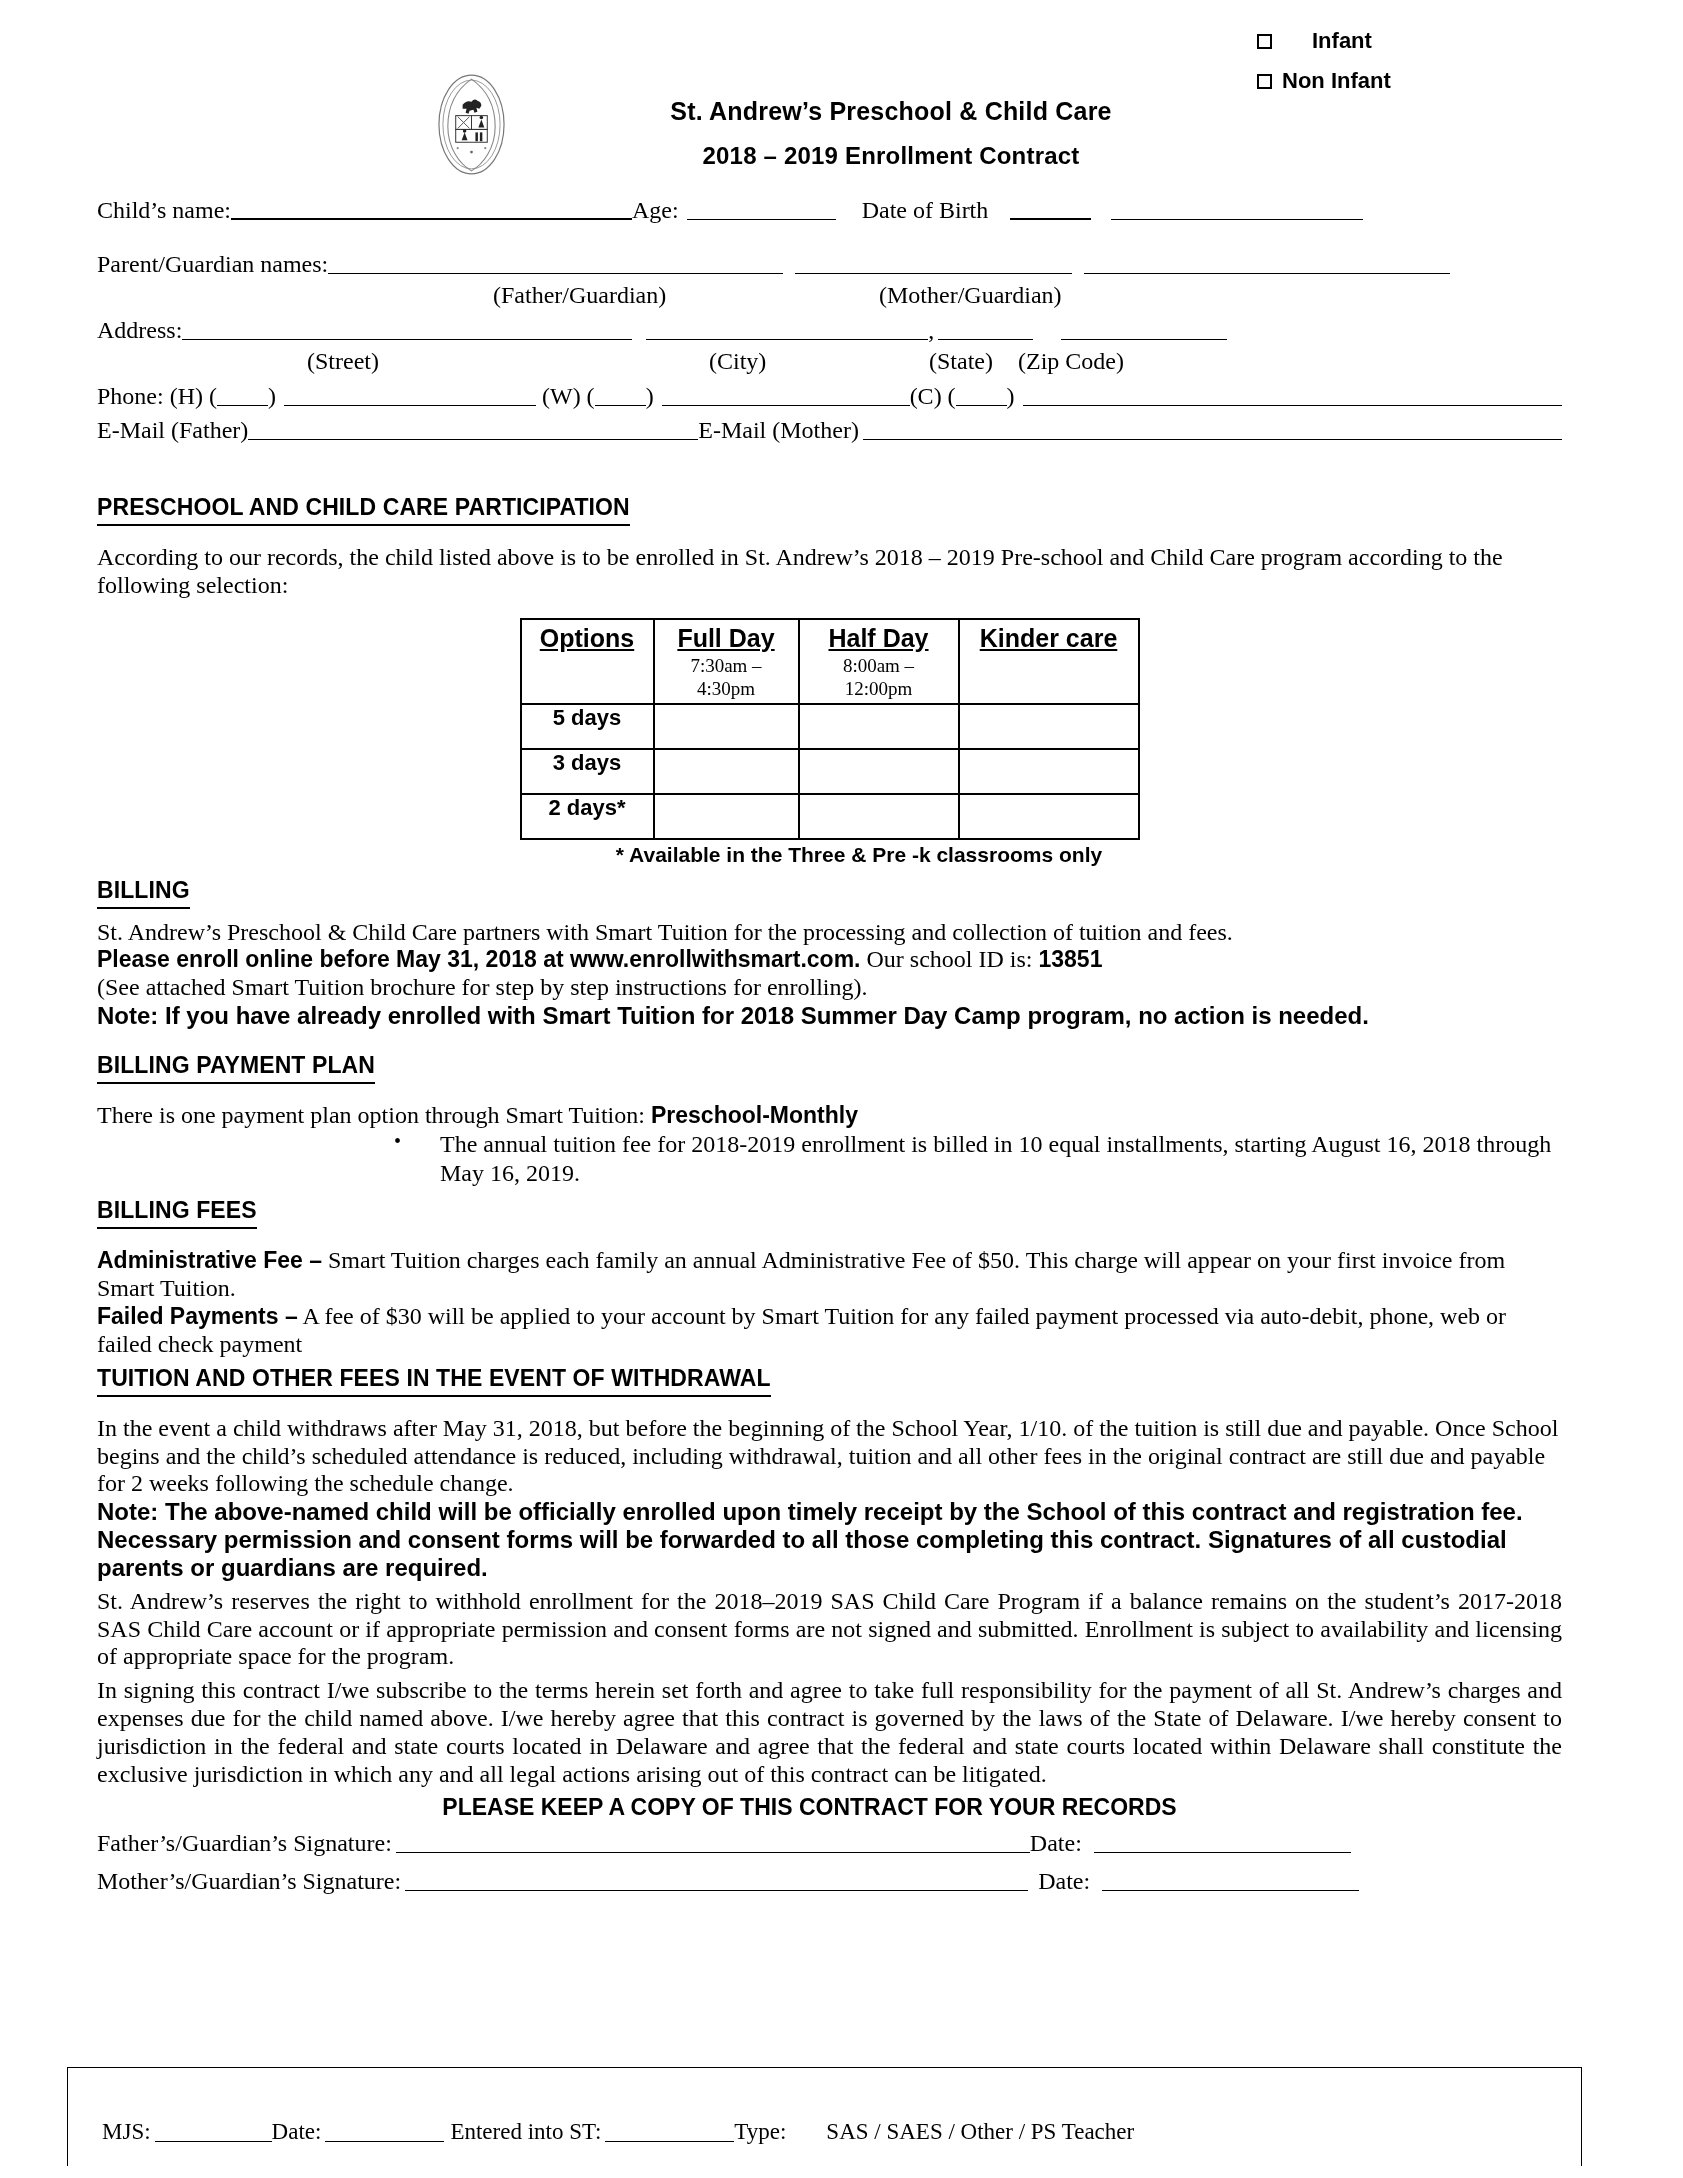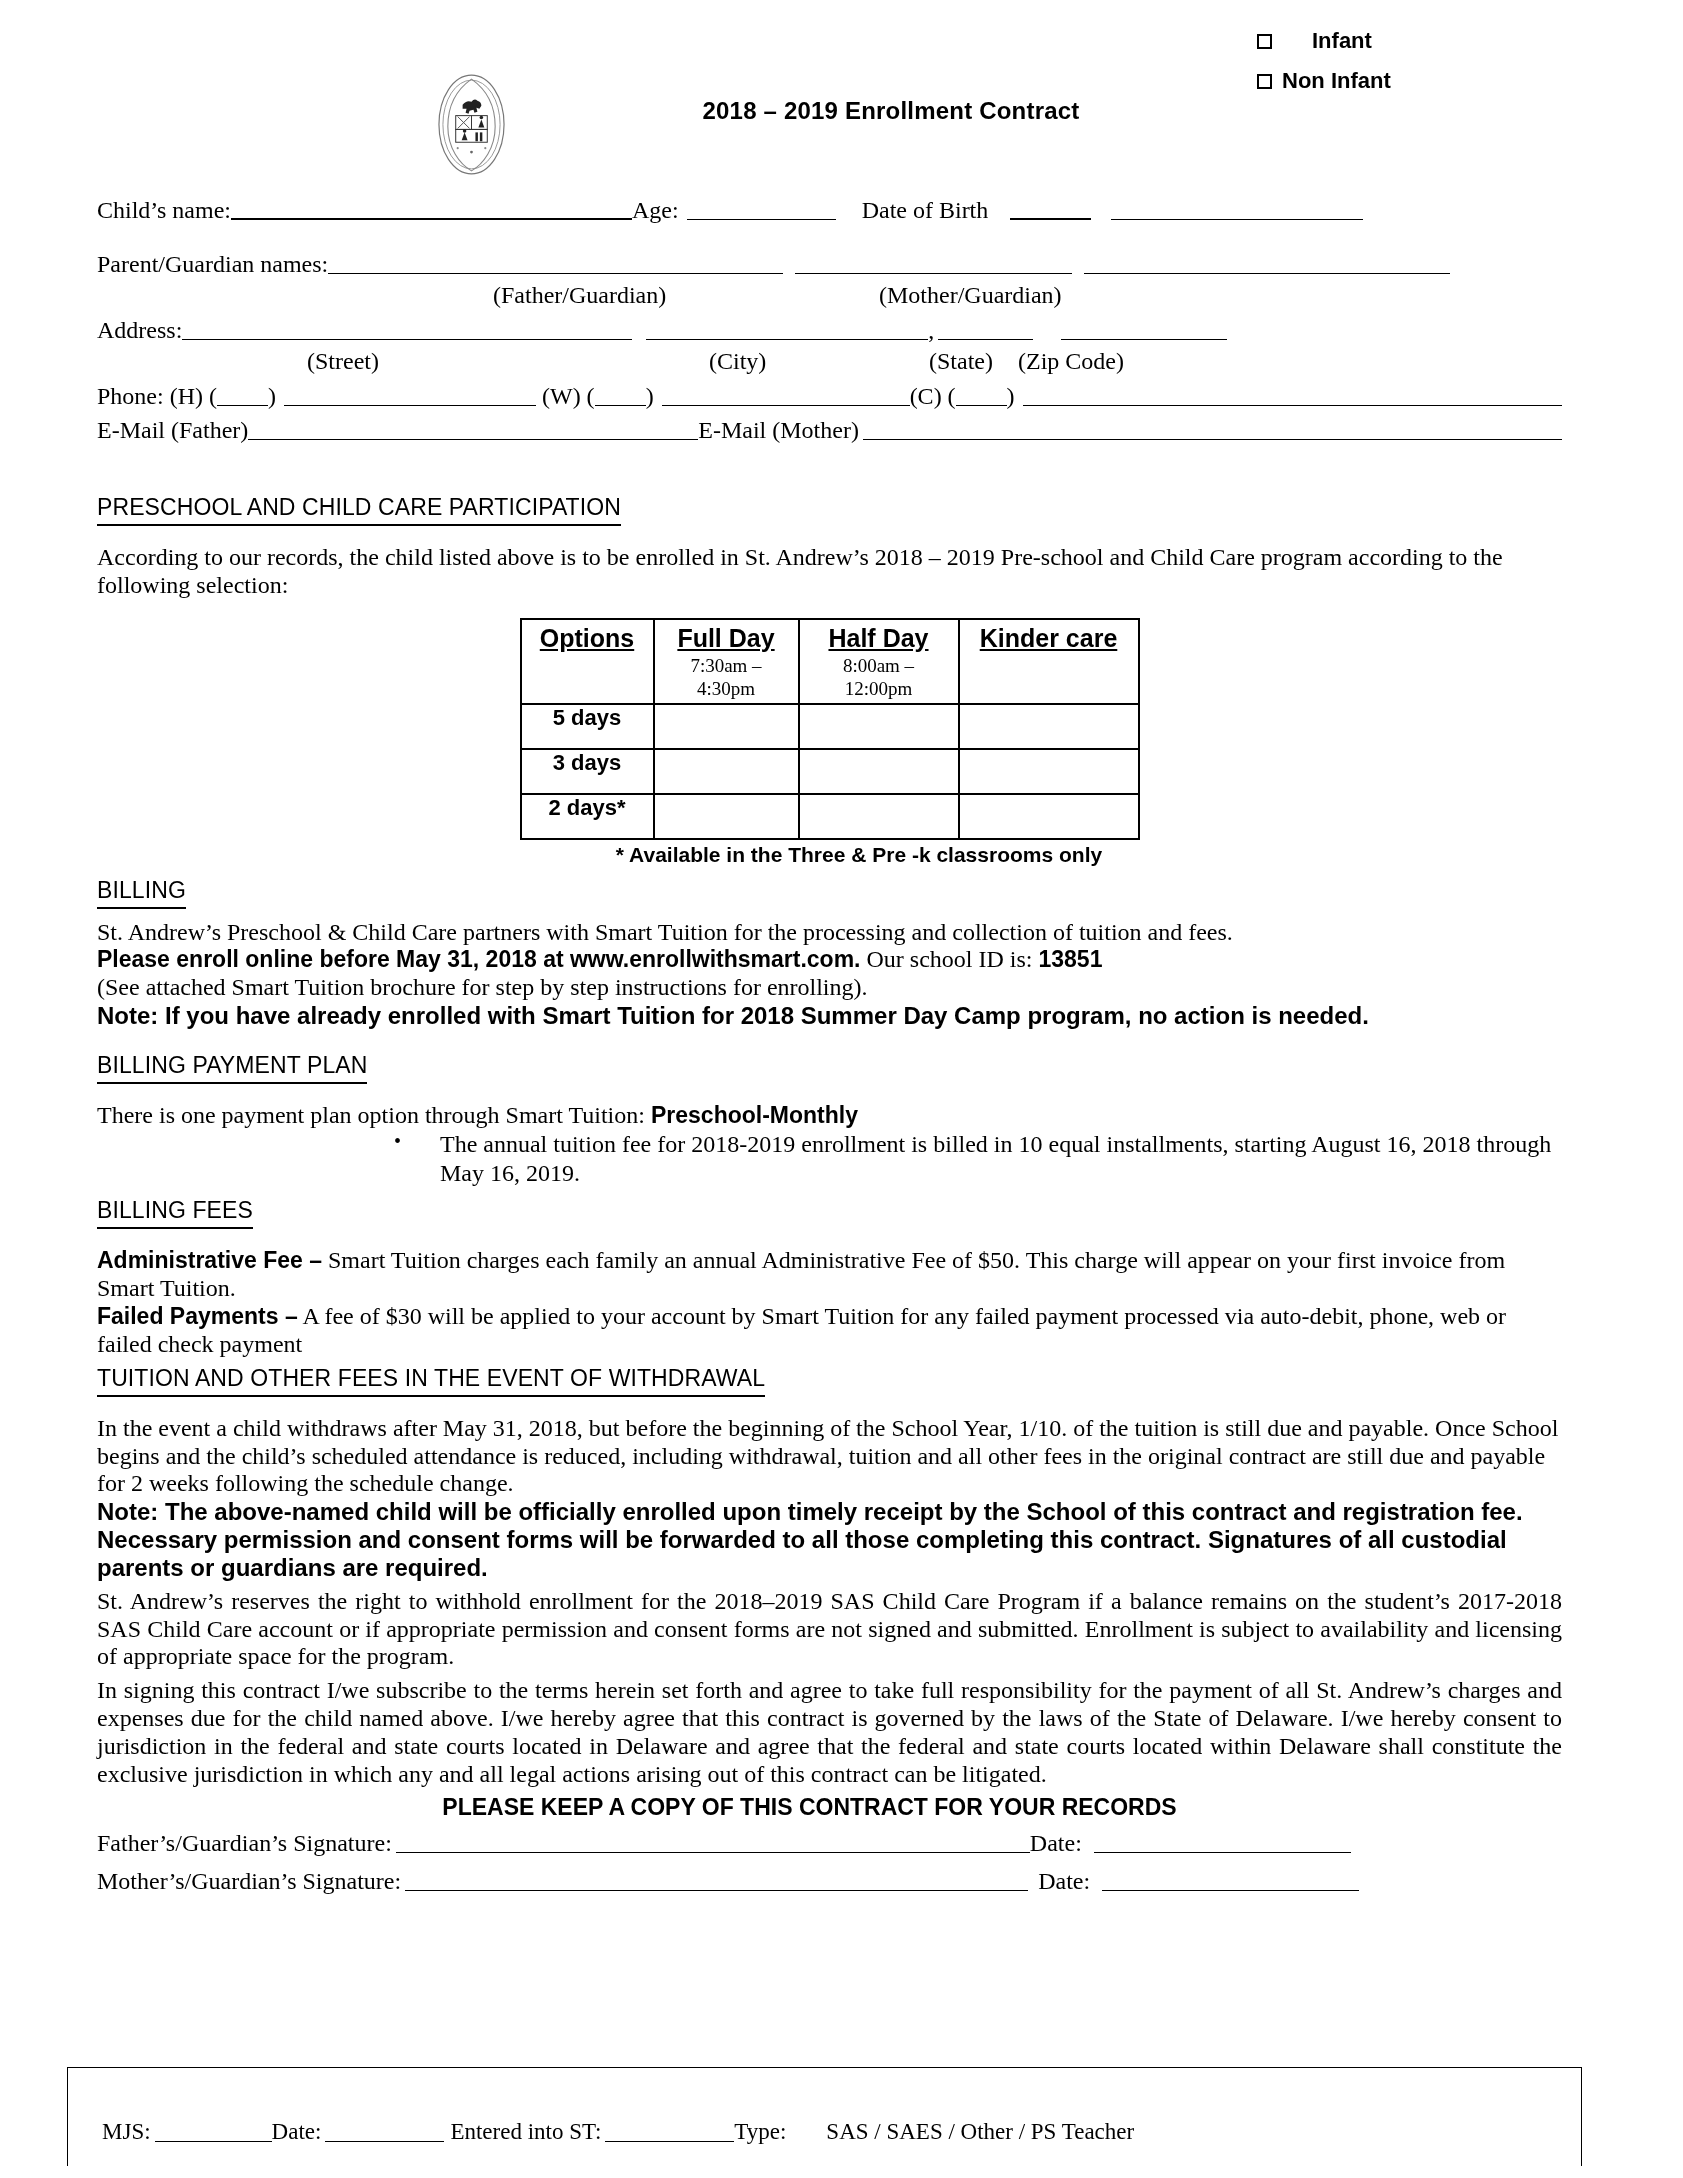--- a/index.html
+++ b/index.html
@@ -113,21 +113,21 @@
 
   .sp6 { height: 6px; }
   .sp10 { height: 10px; }
   .sp14 { height: 14px; }
   .sp18 { height: 18px; }
   .sp22 { height: 22px; }
   .sp30 { height: 30px; }
 
   h2.sec {
     font-family: "Liberation Sans", sans-serif;
-    font-weight: normal;
+    font-weight: bold;
     font-size: 23px;
     margin: 0;
     padding: 0 0 3px 0;
     display: inline-block;
     border-bottom: 2.5px solid #000;
     letter-spacing: 0.1px;
   }
 
   p.para {
     font-size: 24px;
@@ -269,20 +269,21 @@
       <rect x="20" y="59" width="32" height="13" fill="none" stroke="#333" stroke-width="1"></rect>
       <path d="M26 70 l3 -8 l3 8 Z" fill="#222"></path>
       <circle cx="29" cy="60.5" r="1.8" fill="#222"></circle>
       <rect x="40" y="62" width="2.5" height="9" fill="#222"></rect>
       <rect x="44.5" y="62" width="2.5" height="9" fill="#222"></rect>
       <circle cx="36" cy="82" r="1.4" fill="#666"></circle>
       <circle cx="22" cy="78" r="1.1" fill="#888"></circle>
       <circle cx="50" cy="78" r="1.1" fill="#888"></circle>
     </svg>
     <div class="titles">
+      <div class="title-line">St. Andrew’s Preschool &amp; Child Care</div>
       <div class="title-line sub">2018 – 2019 Enrollment Contract</div>
     </div>
   </div>
 
   <div class="body-wrap">
 
     
     <div class="fline">
       <span class="lbl">Child’s name:</span>
       <span class="rule" style="width:401px;"></span>

